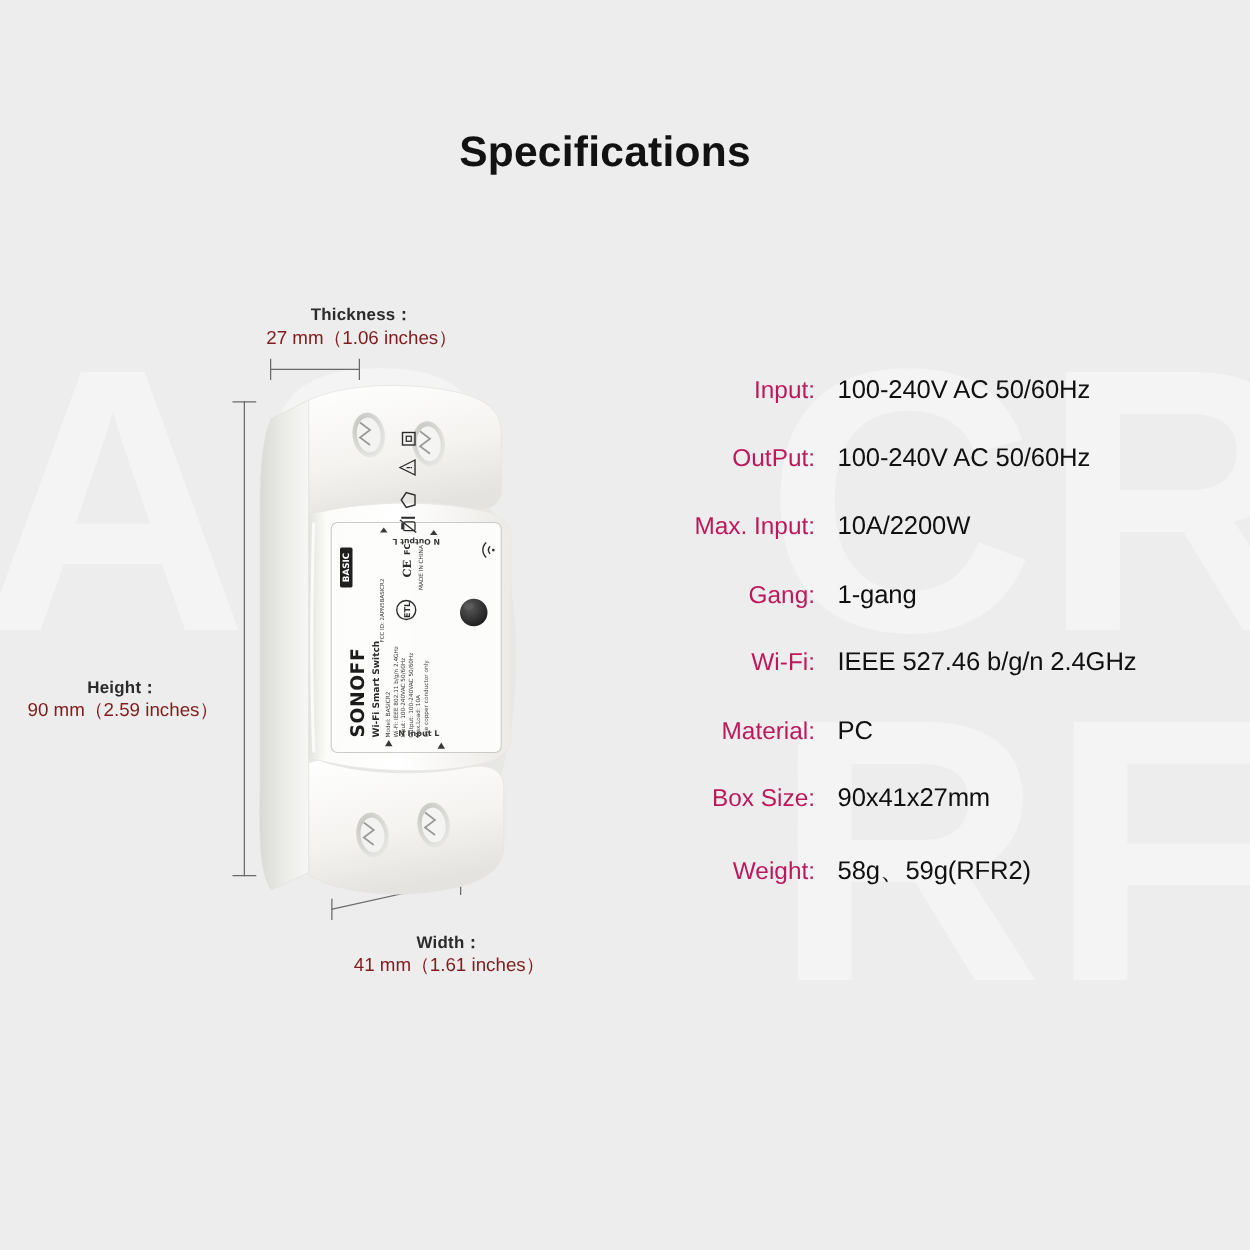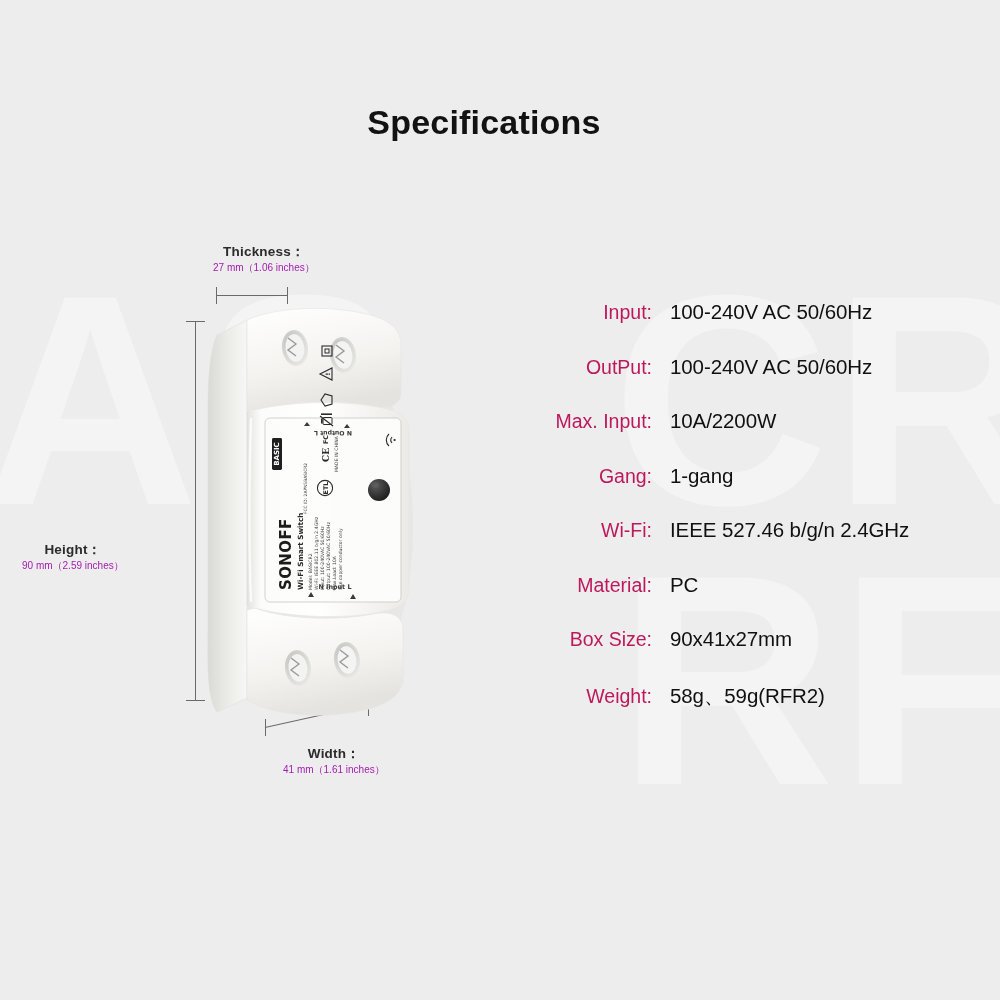--- a/index.html
+++ b/index.html
@@ -68,23 +68,23 @@
   }
   .dim-label .dim-title {
     display: block;
     font-size: 13.5px;
     font-weight: 700;
     letter-spacing: .2px;
     text-align: center;
   }
   .dim-label .dim-value {
     display: block;
-    font-size: 10px;
+    font-size: 15px;
     font-weight: 400;
-    color: #a21caf;
+    color: #7f1d1d;
   }
   #thickness-label { left: 213px; top: 243px; }
   #height-label    { left: 22px;  top: 497px; margin-top: 44px; }
   #width-label     { left: 283px; top: 745px; }
 
   
   .rule-h {
     position: absolute;
     height: 1px;
     background: #6a6a6a;

